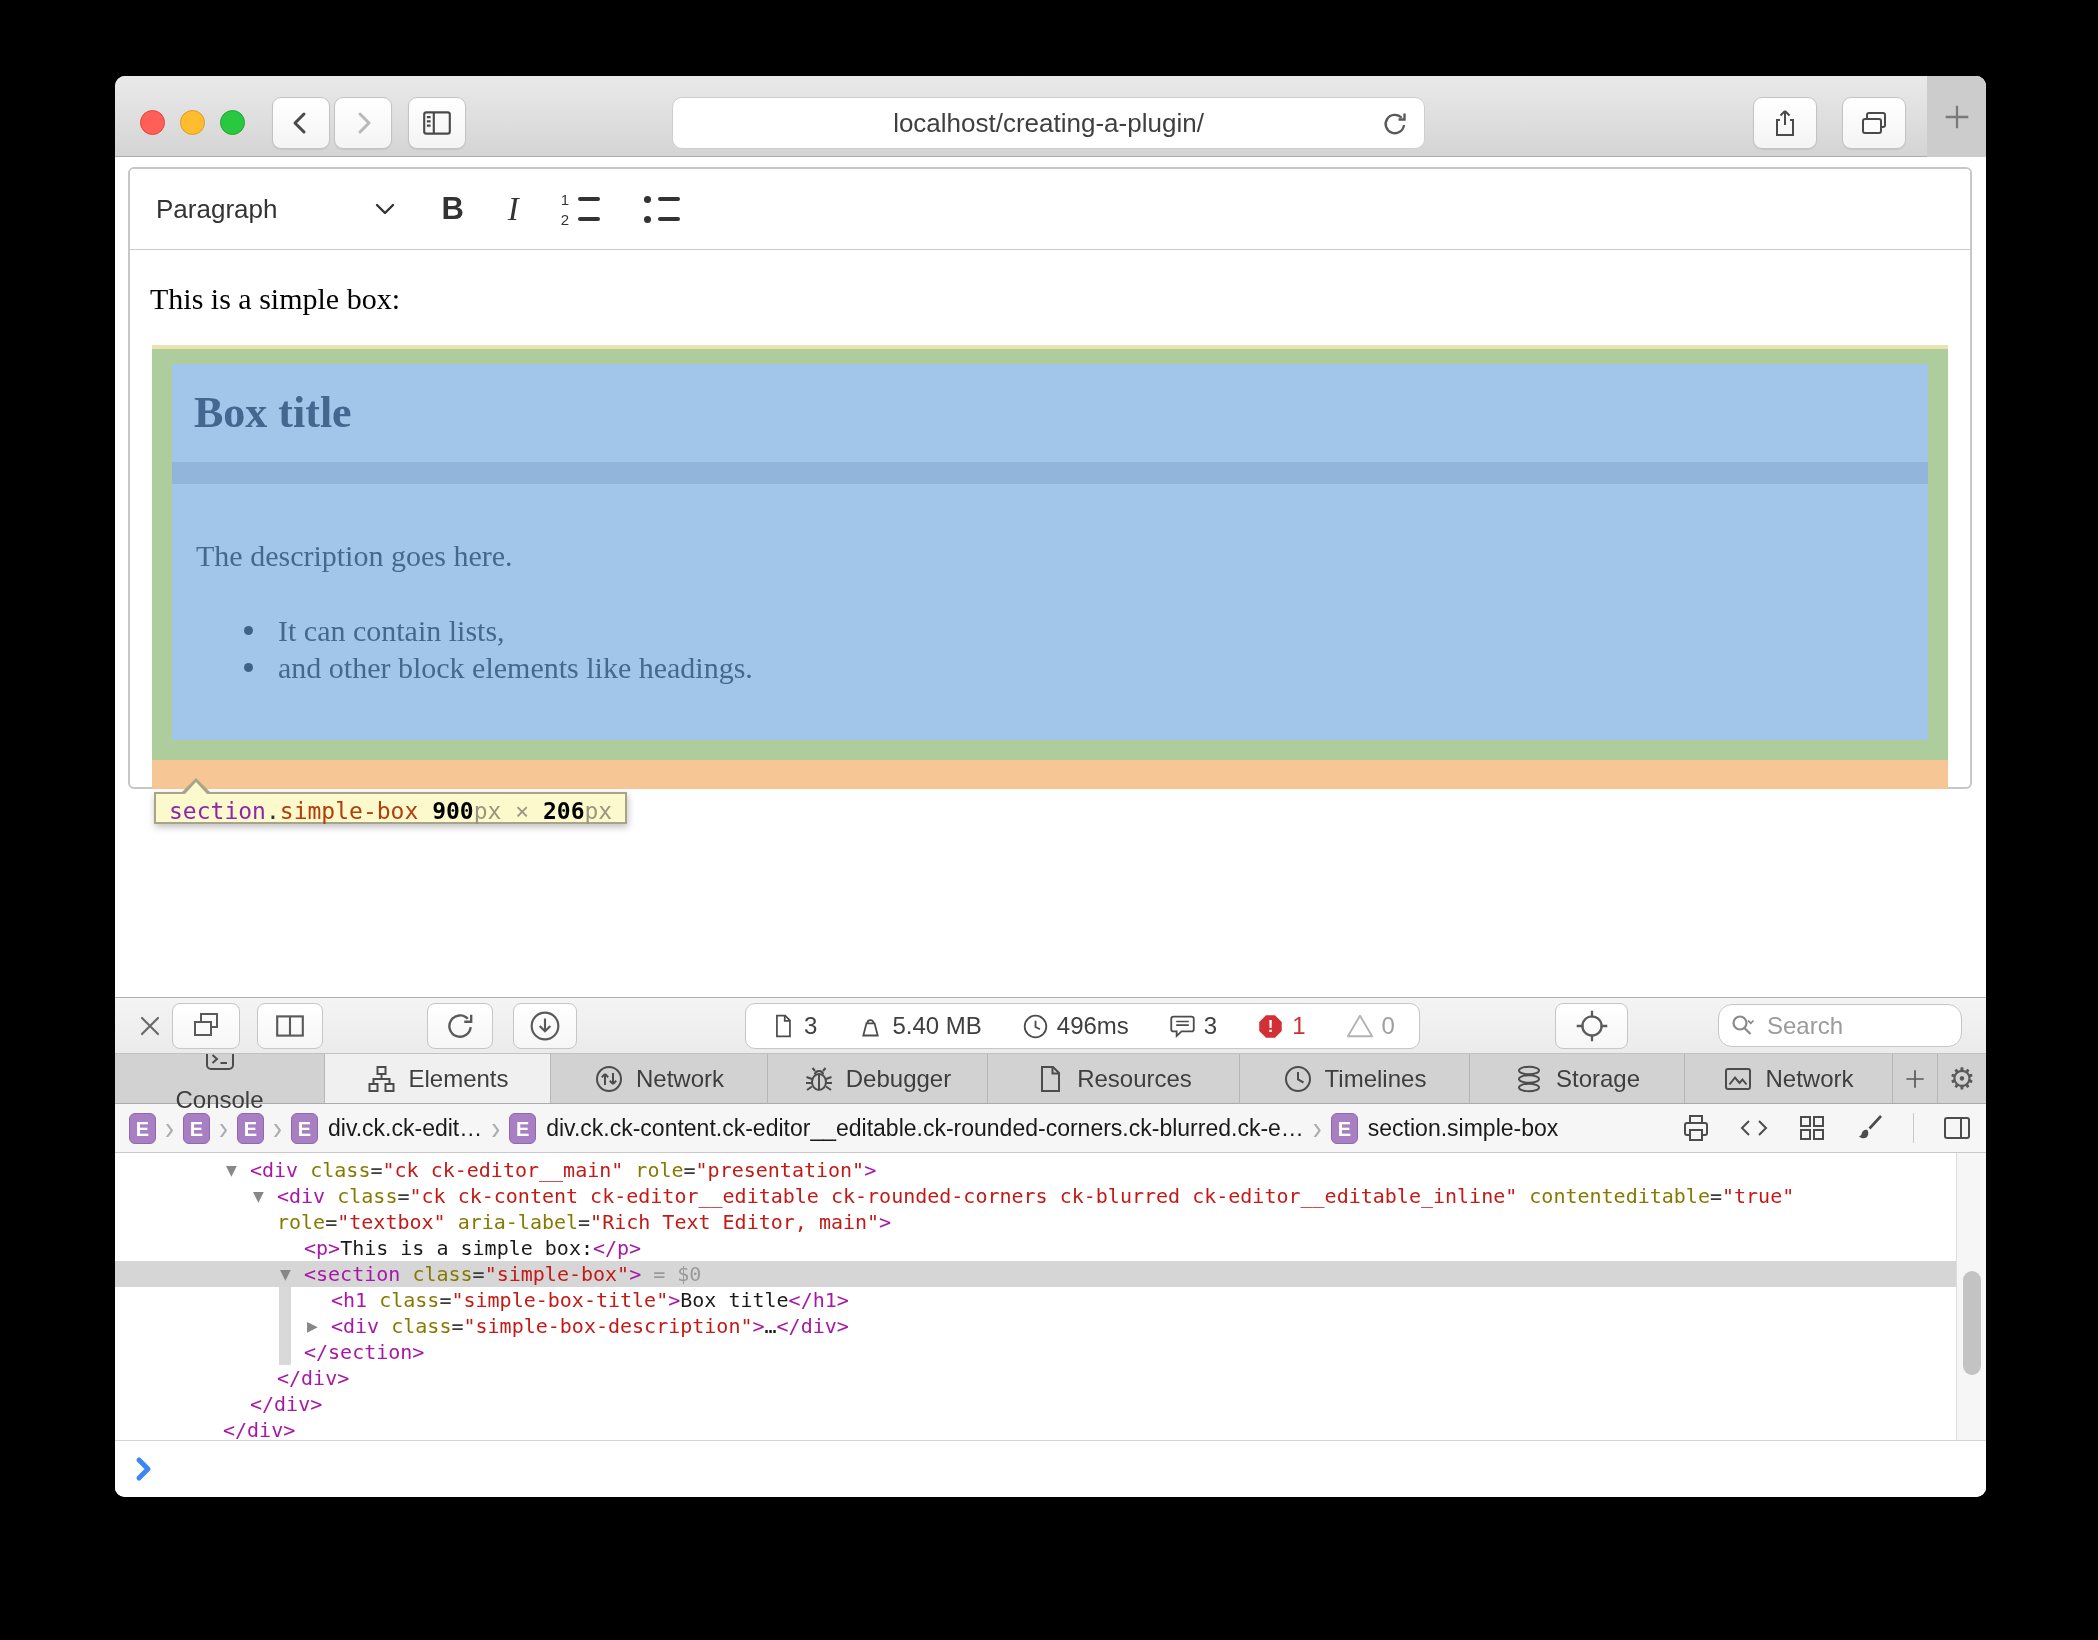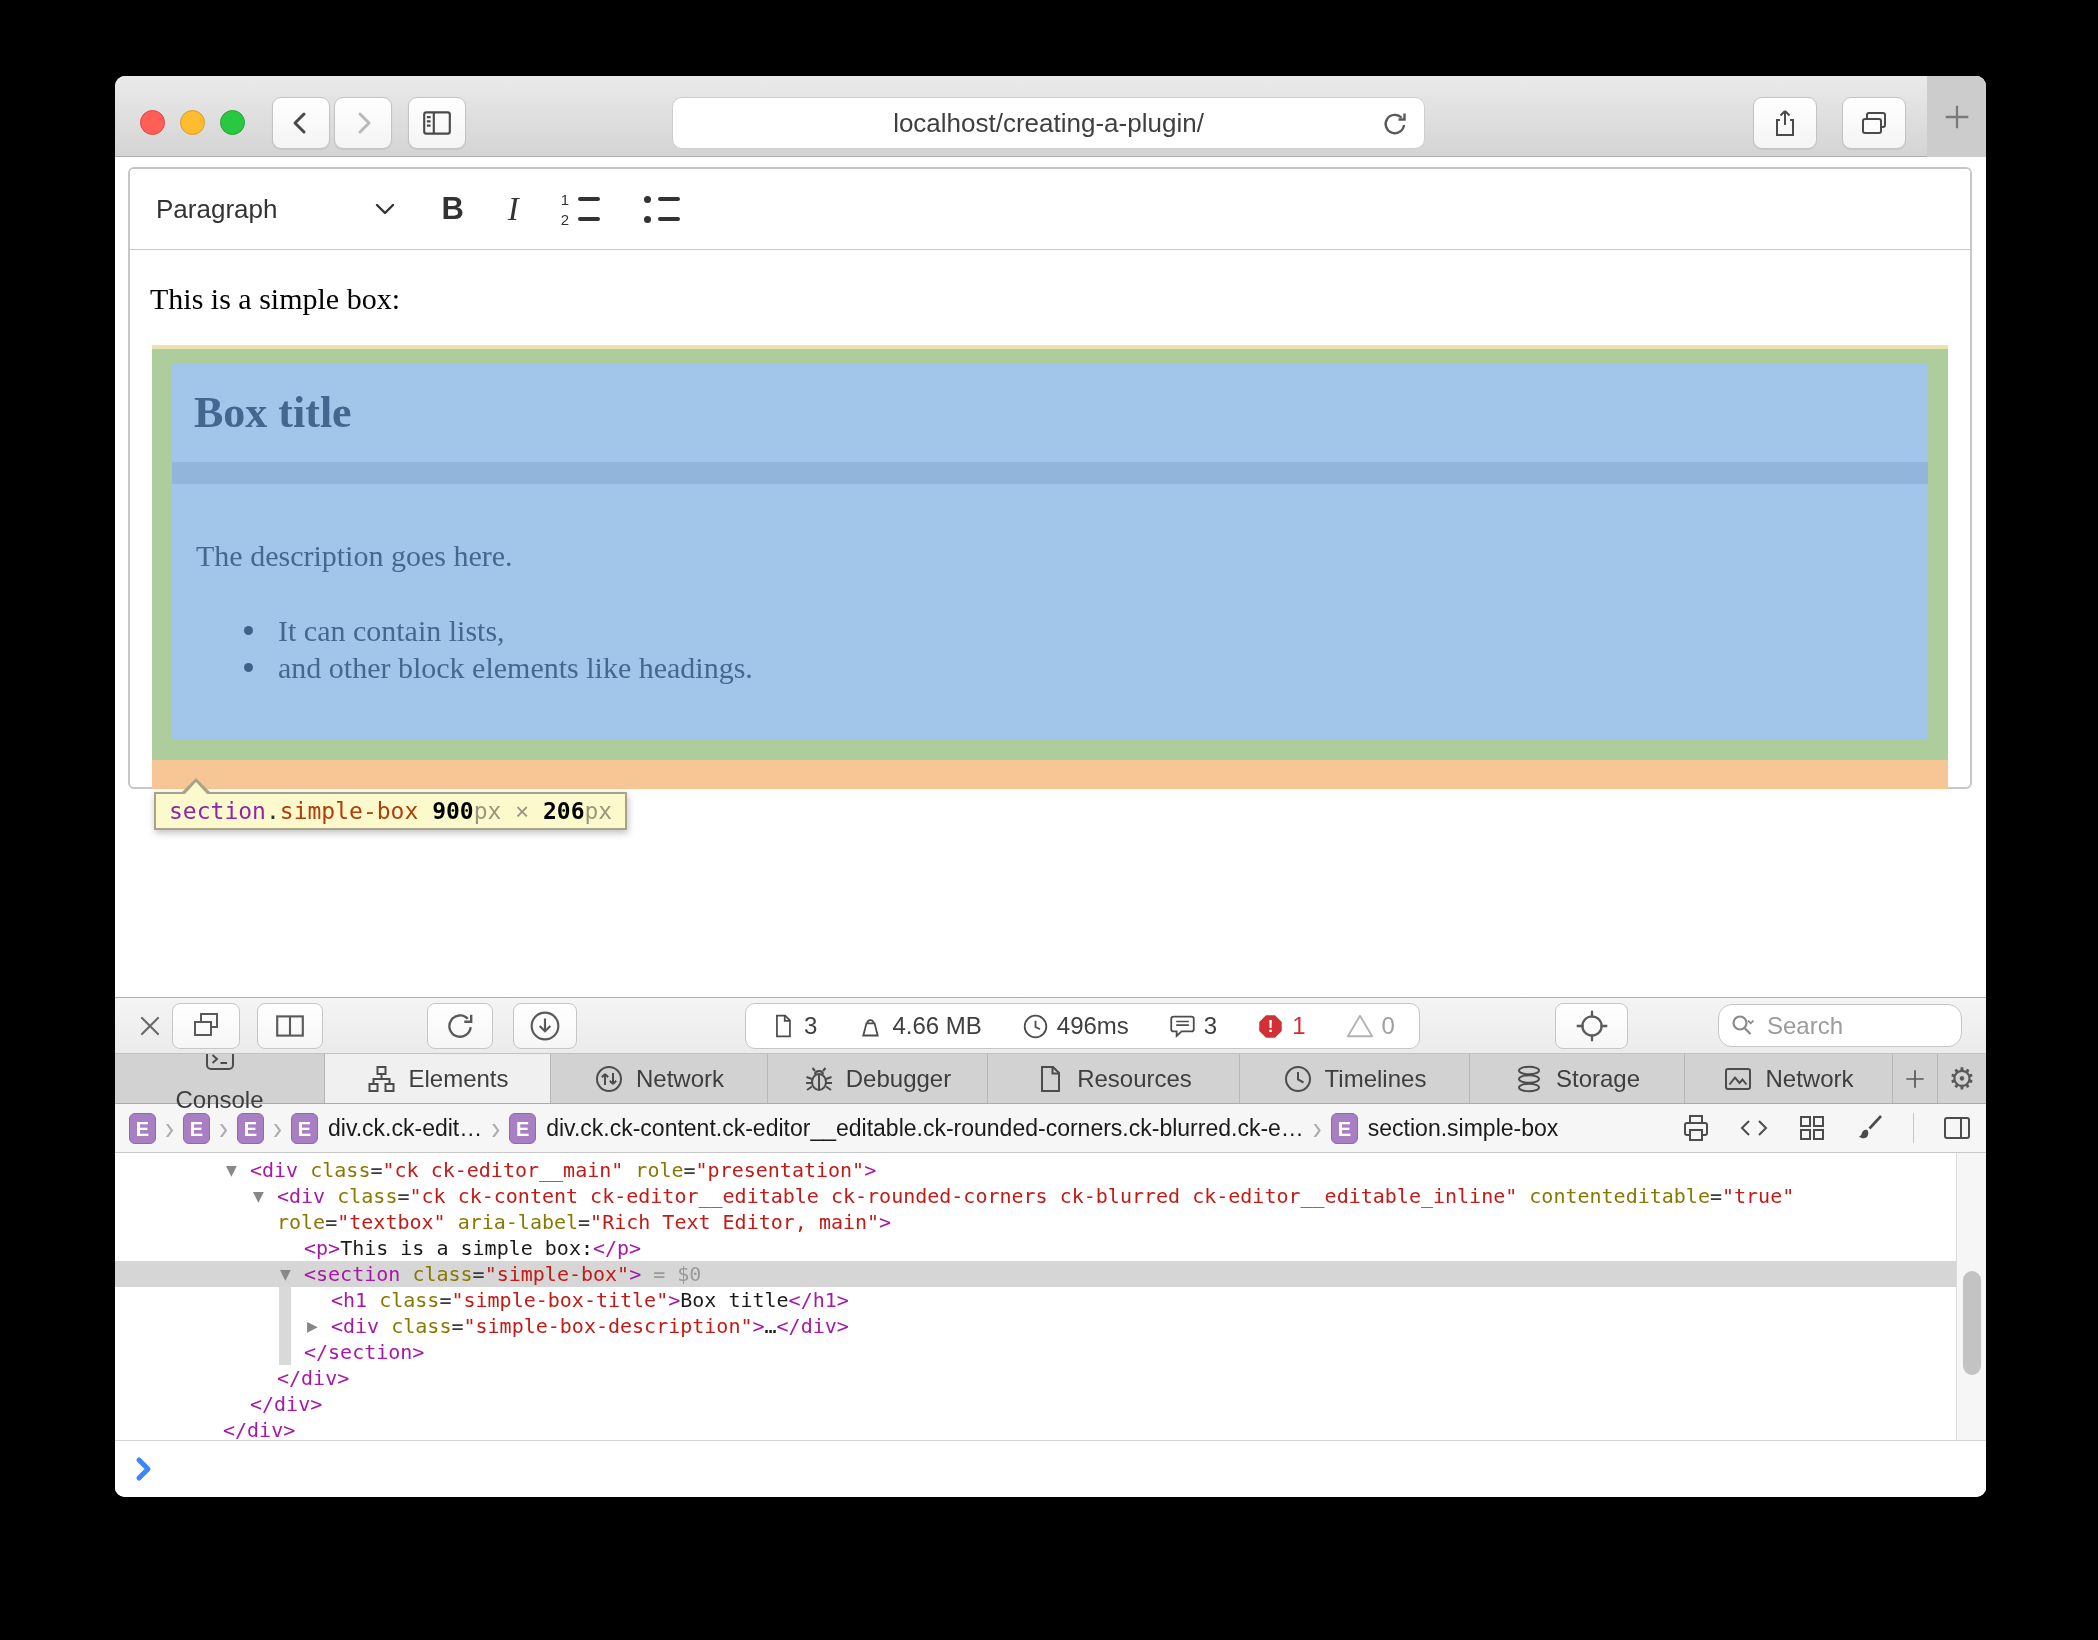--- a/index.html
+++ b/index.html
@@ -59,21 +59,21 @@
                font-weight:700; font-size:44px; color:#44678f; }
   .box-desc-p { position:absolute; left:24px; top:55px; font-family:"Liberation Serif",serif;
                 font-size:30px; color:#45688e; }
   .box-list { position:absolute; left:72px; top:128px; list-style:none; }
   .box-list li { position:relative; padding-left:34px; font-family:Liberation Serif, serif;
                  font-size:30px; color:#45688e; line-height:37px; }
   .box-list li::before { content:""; position:absolute; left:0; top:14px; width:9px; height:9px;
                          border-radius:50%; background:#3f628a; }
 
   
-  .tooltip { position:absolute; left:39px; top:634px; height:38px; padding:0 13px;
+  .tooltip { position:absolute; left:39px; top:634px; height:32px; padding:0 13px;
              background:#fcf9cc; border:2px solid #a7a489; box-shadow:1px 3px 7px rgba(0,0,0,.25);
              font-family:"DejaVu Sans Mono",monospace; font-size:23px; line-height:34px; white-space:nowrap; }
   .tooltip::before { content:""; position:absolute; left:26px; top:-16px;
                      border:14px solid transparent; border-top:none; border-bottom:14px solid #a7a489; }
   .tooltip::after { content:""; position:absolute; left:29px; top:-12px;
                     border:11px solid transparent; border-top:none; border-bottom:12px solid #fcf9cc; }
   .tt-tag { color:#8d27a8; } .tt-dot { color:#333; } .tt-class { color:#b13d09; }
   .tt-num { color:#000; font-weight:700; } .tt-unit { color:#9a967d; }
 
   
@@ -302,21 +302,21 @@
             </span>
             <span class="stat-val">3</span>
           </div>
           <div class="stat plain">
             <span>
               <svg width="27" height="27" viewBox="0 0 30 30" fill="none" stroke="#4c4c4c" stroke-width="2">
                 <path d="M10.5 11.5h9L23 25H7z"></path>
                 <path d="M11.5 11.5a3.5 3.5 0 017 0"></path>
               </svg>
             </span>
-            <span class="stat-val">4.66 MB</span>
+            <span class="stat-val">5.40 MB</span>
           </div>
           <div class="stat plain">
             <span>
               <svg width="27" height="27" viewBox="0 0 30 30" fill="none" stroke="#4c4c4c" stroke-width="2">
                 <circle cx="15" cy="15" r="12"></circle>
                 <path d="M15 8.5v7l5 2.5"></path>
               </svg>
             </span>
             <span class="stat-val">496ms</span>
           </div>

